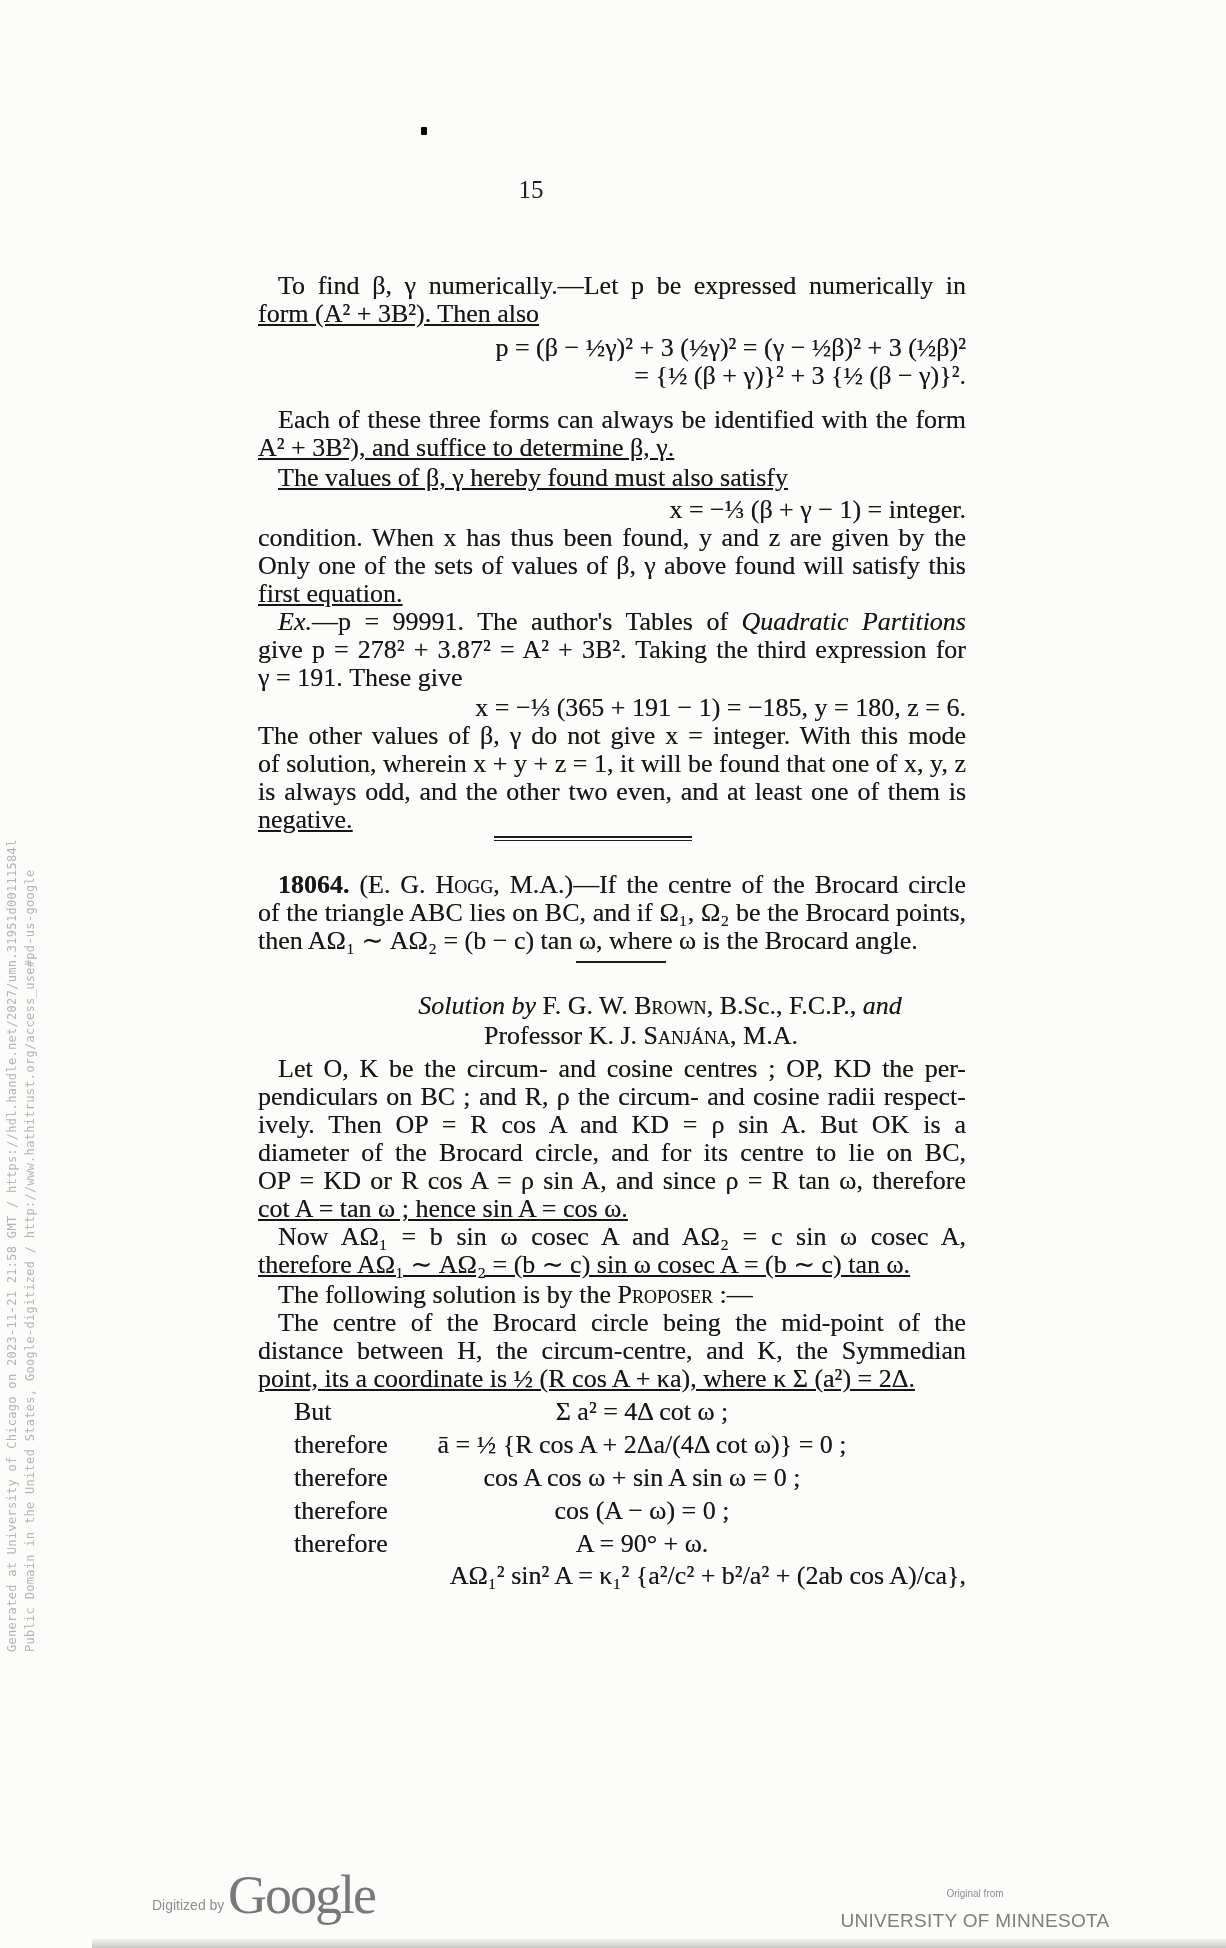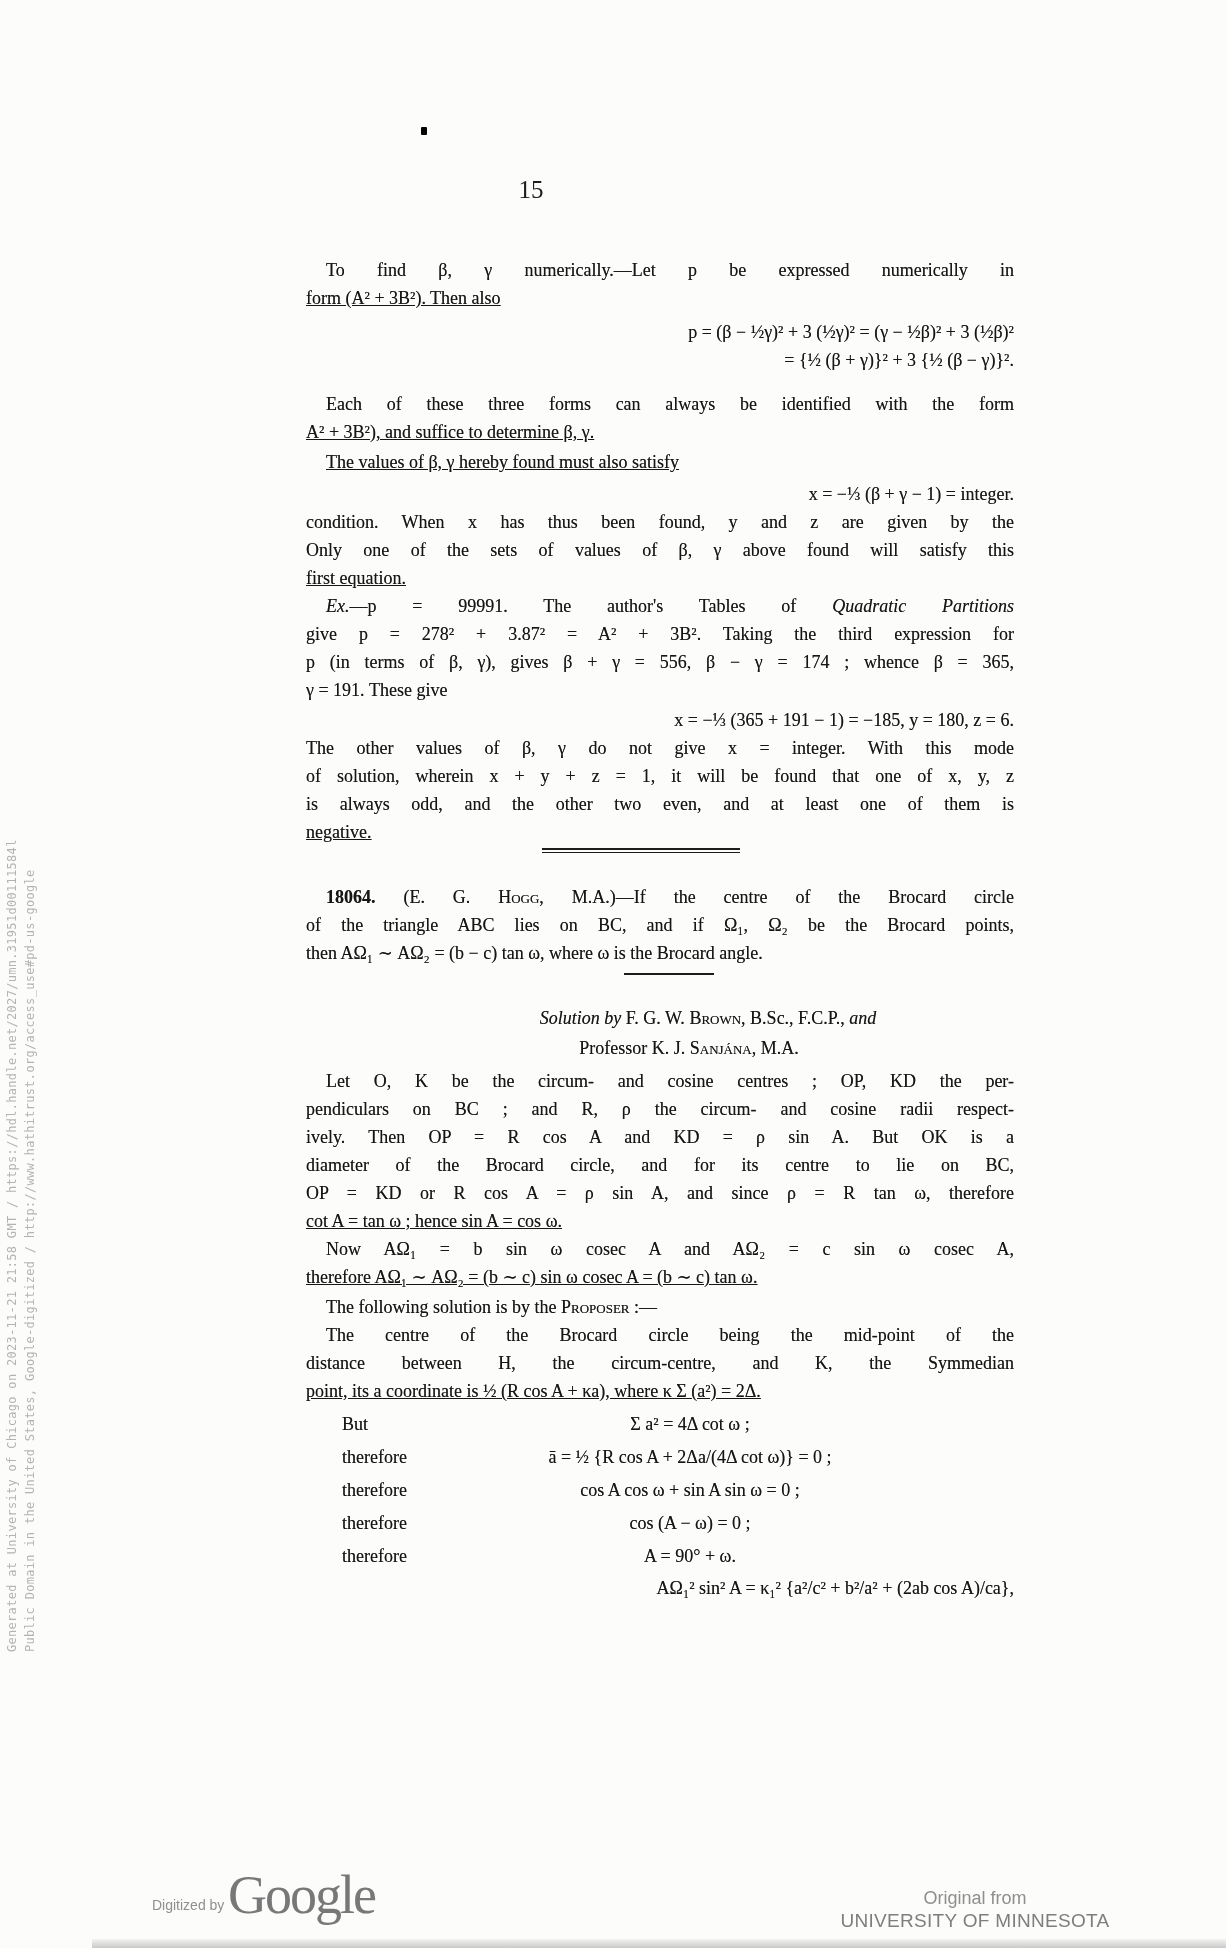--- a/index.html
+++ b/index.html
@@ -18,25 +18,24 @@
   #side1 { left:5px;  top:1652px; }
   #side2 { left:23px; top:1652px; }
 
   .page-number {
     position:absolute; top:176px; left:481px; width:100px;
     text-align:center; font-size:25px; color:#1d1d1d;
   }
   .speck { position:absolute; left:421px; top:127px; width:6px; height:8px; background:#050505; border-radius:1px; }
 
   .column {
-    position:absolute; left:258px; top:256px; width:708px;
-    font-size:18px; line-height:28px;
+    position:absolute; left:258px; top:272px; width:708px;
+    font-size:26px; line-height:28px;
     text-rendering:optimizeLegibility;
     text-shadow:0 0 0.5px rgba(10,10,10,0.55);
-    margin-left:48px;
   }
   .tline, .jline, .pline, .cline { min-height:28px; }
   .jpara .tline { text-align:justify; text-align-last:justify; }
   .jpara .tline:last-child { text-align-last:auto;text-decoration:underline; }
   .indent .tline:first-child { text-indent:20px; }
   .jline { text-align:justify; text-align-last:justify; }
   .ind { text-indent:20px; }
   .it { font-style:italic; }
   .sc { font-variant:small-caps; }
   .bold { font-weight:bold; }
@@ -63,21 +62,21 @@
     position:absolute; left:152px; top:1897px;
     font-family:"Liberation Sans",sans-serif; font-size:14px; color:#8f8f8f;
   }
   .google-logo {
     position:absolute; left:228px; top:1864px;
     font-family:"Liberation Serif",serif; font-size:54px; color:#787878;
     letter-spacing:-2px;
   }
   .original-from {
     position:absolute; left:845px; top:1888px; width:260px; text-align:center;
-    font-family:"Liberation Sans",sans-serif; font-size:18px; color:#8e8e8e;
+    font-family:"Liberation Sans",sans-serif; font-size:10px; color:#8e8e8e;
   }
   .university {
     position:absolute; left:825px; top:1910px; width:300px; text-align:center;
     font-family:"Liberation Sans",sans-serif; font-size:19px; color:#7e7e7e;
     letter-spacing:0.3px;
   }
   .bottom-strip {
     position:absolute; left:92px; right:0; bottom:0; height:9px;
     background:linear-gradient(#f3f3f2,#c9c9c7);
   }
@@ -118,21 +117,20 @@
 
     <div class="jpara">
         <div class="tline">condition.  When x has thus been found, y and z are given by the</div>
         <div class="tline">Only one of the sets of values of β, γ above found will satisfy this</div>
         <div class="tline">first equation.</div>
       </div>
 
     <div>
       <div class="jline ind"><span class="it">Ex.</span><span>—p = 99991.  The author's Tables of </span><span class="it">Quadratic Partitions</span></div>
       <div class="jline">give p = 278² + 3.87² = A² + 3B².  Taking the third expression for</div>
-      <div class="jline">p (in terms of β, γ), gives β + γ = 556, β − γ = 174 ;  whence β = 365,</div>
       <div class="pline">γ = 191.  These give</div>
     </div>
 
     <div class="eq" style="margin-top:2px; padding-left:60px">x = −⅓ (365 + 191 − 1) = −185,   y = 180,   z = 6.</div>
 
     <div class="jpara">
         <div class="tline">The other values of β, γ do not give x = integer.  With this mode</div>
         <div class="tline">of solution, wherein x + y + z = 1, it will be found that one of x, y, z</div>
         <div class="tline">is always odd, and the other two even, and at least one of them is</div>
         <div class="tline">negative.</div>

